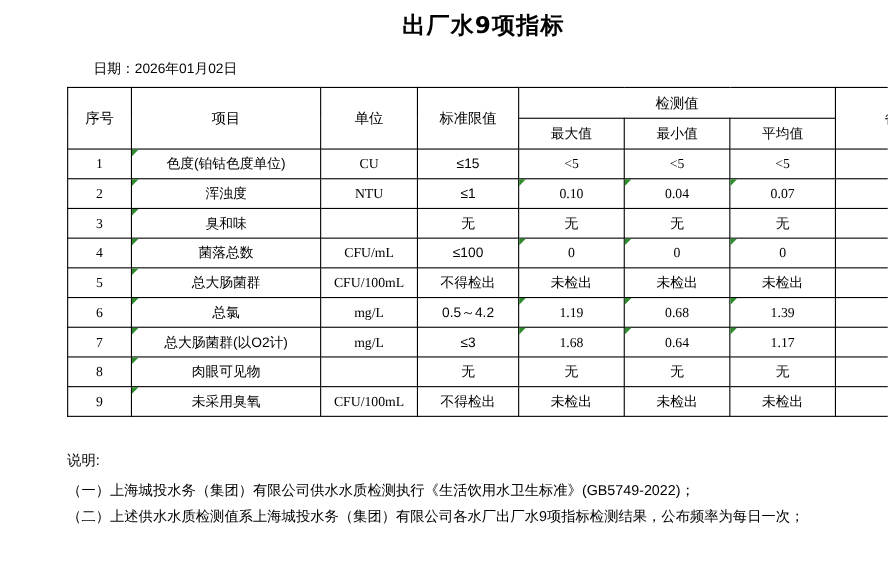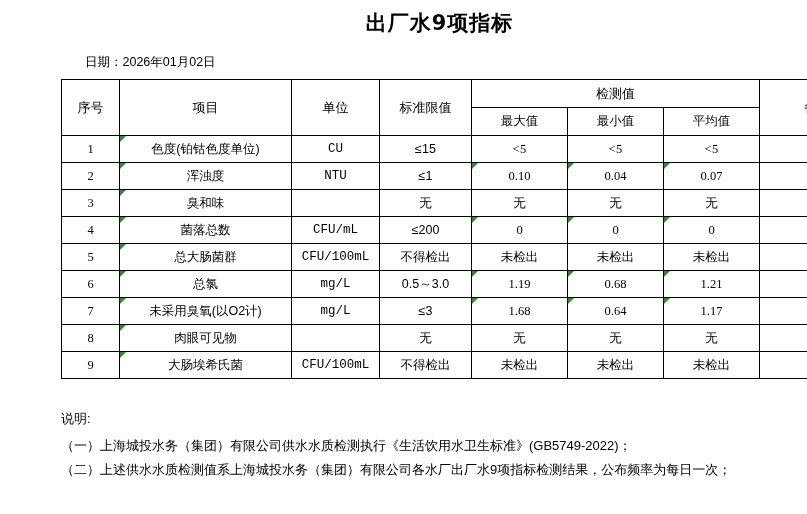--- a/index.html
+++ b/index.html
@@ -64,21 +64,21 @@
   .th-main {
     font-size: 13px;
   }
   td.item-cell {
     text-align: left;
     padding-left: 14px;
   }
   td.unit-cell {
     text-align: left;
     padding-left: 8px;
-    font-family: Liberation Mono, monospace;
+    font-family: Liberation Serif, serif;
     font-size: 12.5px;
   }
   td.limit-cell {
     text-align: left;
     padding-left: 8px;
   }
   td.num-cell {
     text-align: center;
     font-family: "Liberation Serif", serif;
   }
@@ -181,69 +181,69 @@
           <td class="limit-cell">无</td>
           <td class="num-cell">无</td>
           <td class="num-cell">无</td>
           <td class="num-cell">无</td>
           <td></td>
         </tr>
         <tr>
           <td class="seq-cell">4</td>
           <td class="item-cell marker">菌落总数</td>
           <td class="unit-cell">CFU/mL</td>
-          <td class="limit-cell">≤200</td>
+          <td class="limit-cell">≤100</td>
           <td class="num-cell marker">0</td>
           <td class="num-cell marker">0</td>
           <td class="num-cell marker">0</td>
           <td></td>
         </tr>
         <tr>
           <td class="seq-cell">5</td>
           <td class="item-cell marker">总大肠菌群</td>
           <td class="unit-cell">CFU/100mL</td>
           <td class="limit-cell">不得检出</td>
           <td class="num-cell">未检出</td>
           <td class="num-cell">未检出</td>
           <td class="num-cell">未检出</td>
           <td></td>
         </tr>
         <tr>
           <td class="seq-cell">6</td>
           <td class="item-cell marker">总氯</td>
           <td class="unit-cell">mg/L</td>
-          <td class="limit-cell">0.5～3.0</td>
+          <td class="limit-cell">0.5～4.2</td>
           <td class="num-cell marker">1.19</td>
           <td class="num-cell marker">0.68</td>
-          <td class="num-cell marker">1.21</td>
+          <td class="num-cell marker">1.39</td>
           <td></td>
         </tr>
         <tr>
           <td class="seq-cell">7</td>
-          <td class="item-cell marker">未采用臭氧(以O2计)</td>
+          <td class="item-cell marker">总大肠菌群(以O2计)</td>
           <td class="unit-cell">mg/L</td>
           <td class="limit-cell">≤3</td>
           <td class="num-cell marker">1.68</td>
           <td class="num-cell marker">0.64</td>
           <td class="num-cell marker">1.17</td>
           <td></td>
         </tr>
         <tr>
           <td class="seq-cell">8</td>
           <td class="item-cell marker">肉眼可见物</td>
           <td class="unit-cell"></td>
           <td class="limit-cell">无</td>
           <td class="num-cell">无</td>
           <td class="num-cell">无</td>
           <td class="num-cell">无</td>
           <td></td>
         </tr>
         <tr>
           <td class="seq-cell">9</td>
-          <td class="item-cell marker">大肠埃希氏菌</td>
+          <td class="item-cell marker">未采用臭氧</td>
           <td class="unit-cell">CFU/100mL</td>
           <td class="limit-cell">不得检出</td>
           <td class="num-cell">未检出</td>
           <td class="num-cell">未检出</td>
           <td class="num-cell">未检出</td>
           <td></td>
         </tr>
       </tbody>
     </table>
   </div>

